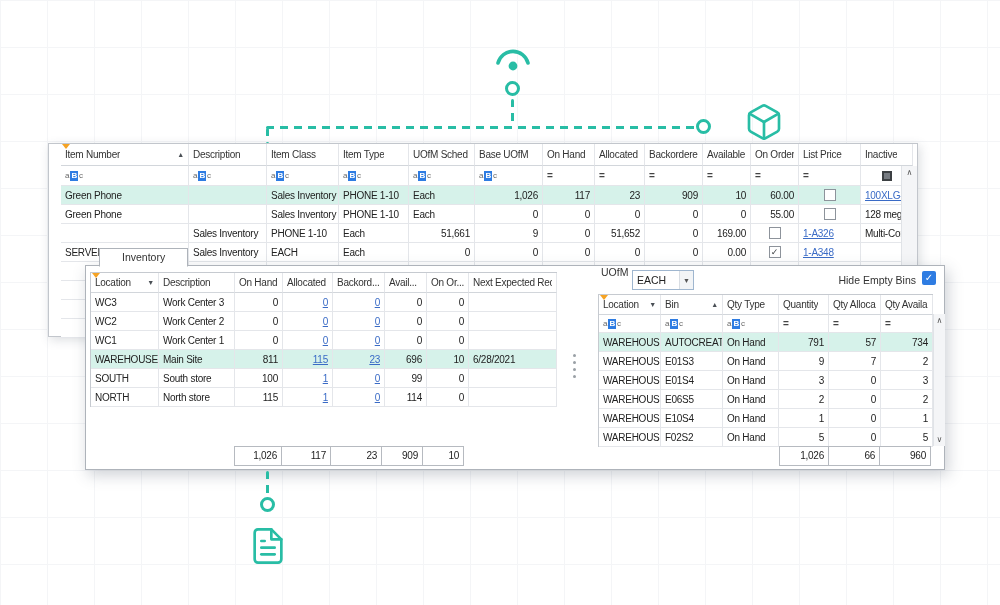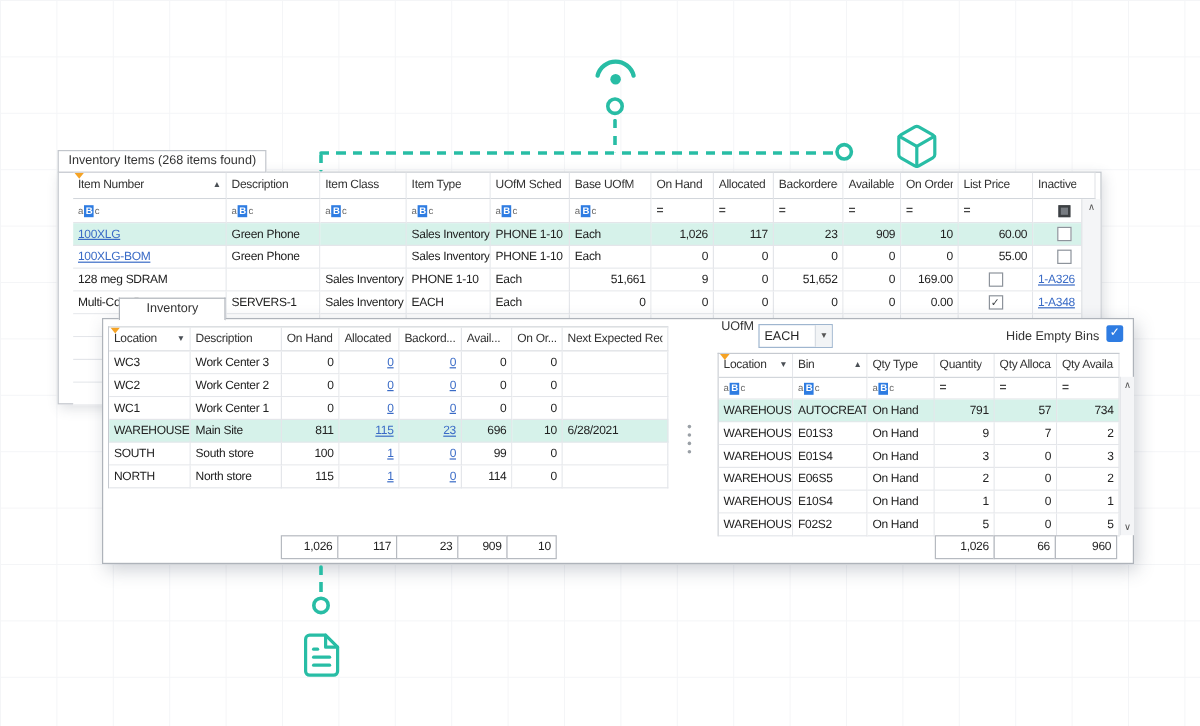--- a/index.html
+++ b/index.html
@@ -120,21 +120,20 @@
     <svg width="40" height="44" viewBox="0 0 24 24" fill="none" stroke="currentColor" stroke-width="1.6" stroke-linecap="round" stroke-linejoin="round">
       <path d="M14 2H6a2 2 0 0 0-2 2v16a2 2 0 0 0 2 2h12a2 2 0 0 0 2-2V8z"></path>
       <polyline points="14 2 14 8 20 8"></polyline>
       <line x1="16" y1="13" x2="8" y2="13"></line>
       <line x1="16" y1="17" x2="8" y2="17"></line>
       <line x1="10" y1="9" x2="8" y2="9"></line>
     </svg>
   </div>
 
   <section class="items-window">
-    <div class="win-title">Inventory Items (268 items found)</div>
     <div class="grid" id="items-grid" style="grid-template-columns: 128px 78px 72px 70px 66px 68px 52px 50px 58px 48px 48px 62px 52px;">
         <div class="cell hcell">
           <span class="funnel"></span>
           <span class="hlbl">Item Number</span>
           <span class="sorticon">▲</span>
         </div>
         <div class="cell hcell">
           <span class="hlbl">Description</span>
         </div>
         <div class="cell hcell">
@@ -225,23 +224,20 @@
           <span class="eq">=</span>
         </div>
         <div class="cell fcell">
           <span class="eq">=</span>
         </div>
         <div class="cell fcell">
           <span class="eq">=</span>
         </div>
         <div class="cell fcell">
           <span class="fsquare"></span>
-        </div>
-        <div class="cell dcell sel">
-          <span class="link">100XLG</span>
         </div>
         <div class="cell dcell sel">Green Phone</div>
         <div class="cell dcell sel"></div>
         <div class="cell dcell sel">Sales Inventory</div>
         <div class="cell dcell sel">PHONE 1-10</div>
         <div class="cell dcell sel">Each</div>
         <div class="cell dcell sel num">1,026</div>
         <div class="cell dcell sel num">117</div>
         <div class="cell dcell sel num">23</div>
         <div class="cell dcell sel num">909</div>

